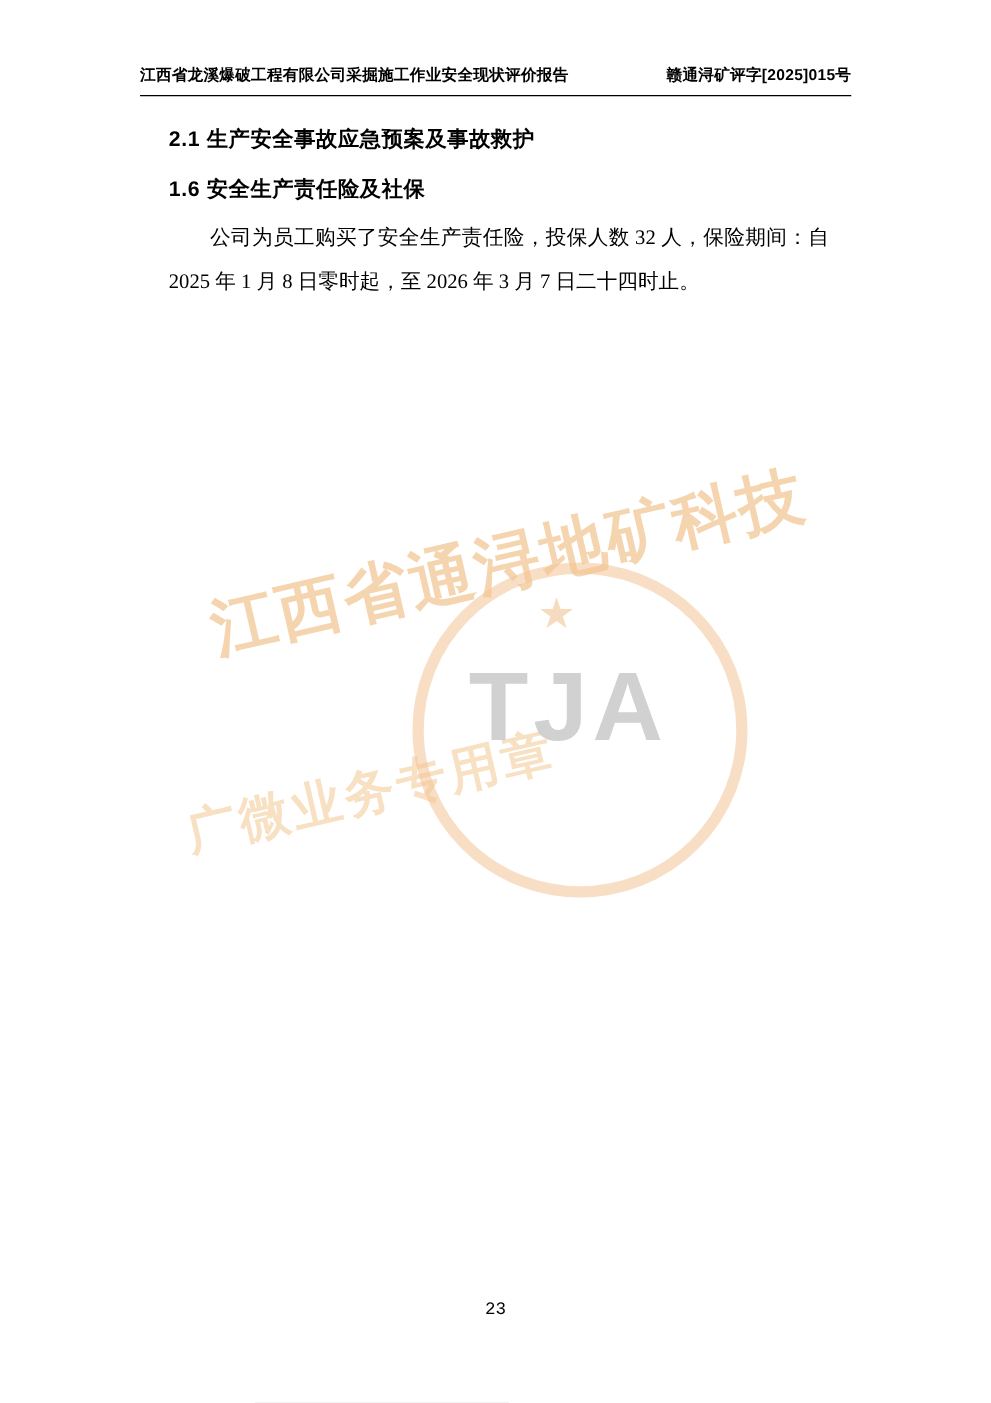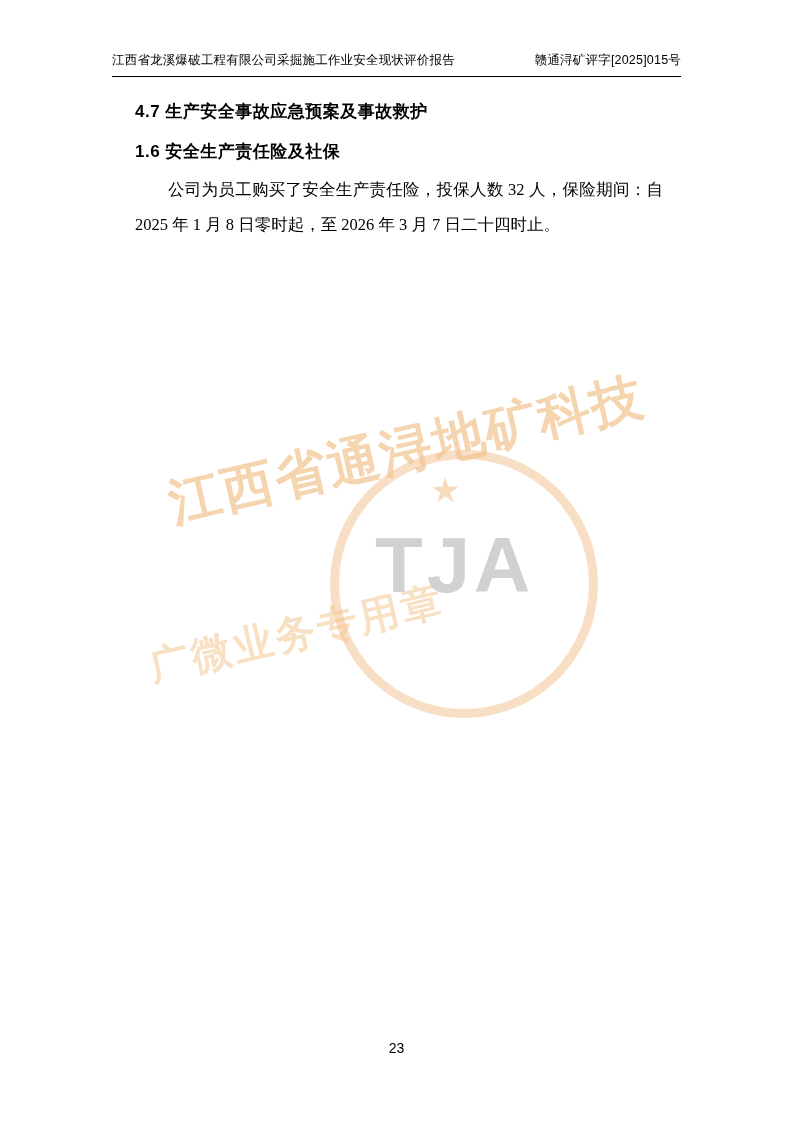--- a/index.html
+++ b/index.html
@@ -20,21 +20,21 @@
   .header {
     position: absolute;
     top: 52px;
     left: 112px;
     right: 112px;
     display: flex;
     justify-content: space-between;
     align-items: flex-end;
     font-size: 12.5px;
     font-family: "Liberation Sans", sans-serif;
-    font-weight: normal;
+    font-weight: bold;
     letter-spacing: 0.2px;
   }
   .header-left { white-space: nowrap; }
   .header-right { white-space: nowrap; }
   .header-rule {
     position: absolute;
     top: 76px;
     left: 112px;
     right: 112px;
     border-bottom: 1.2px solid #000;
@@ -61,21 +61,21 @@
     line-height: 40px;
     letter-spacing: 0.5px;
   }
   .pagenum {
     position: absolute;
     top: 1040px;
     left: 0;
     width: 793px;
     text-align: center;
     font-size: 14px;
-    font-family: Liberation Sans, sans-serif;
+    font-family: Liberation Mono, monospace;
   }
   
   .watermark {
     position: absolute;
     left: 130px;
     top: 410px;
     width: 540px;
     height: 400px;
     pointer-events: none;
     z-index: 5;
@@ -143,21 +143,21 @@
 
 <div class="page">
 
   <div class="header">
     <span class="header-left">江西省龙溪爆破工程有限公司采掘施工作业安全现状评价报告</span>
     <span class="header-right">赣通浔矿评字[2025]015号</span>
   </div>
   <div class="header-rule"></div>
 
   <div class="content">
-    <h2 class="heading">4.7 生产安全事故应急预案及事故救护</h2>
+    <h2 class="heading">2.1 生产安全事故应急预案及事故救护</h2>
     <h2 class="heading">1.6 安全生产责任险及社保</h2>
     <p class="para">公司为员工购买了安全生产责任险，投保人数 32 人，保险期间：自 2025 年 1 月 8 日零时起，至 2026 年 3 月 7 日二十四时止。</p>
   </div>
 
   <div class="watermark">
     <div class="wm-text wm-main">江西省通浔地矿科技</div>
     <div class="wm-text wm-sub">广微业务专用章</div>
     <div class="wm-circle"></div>
     <div class="wm-star">★</div>
     <div class="wm-cat">TJA</div>

